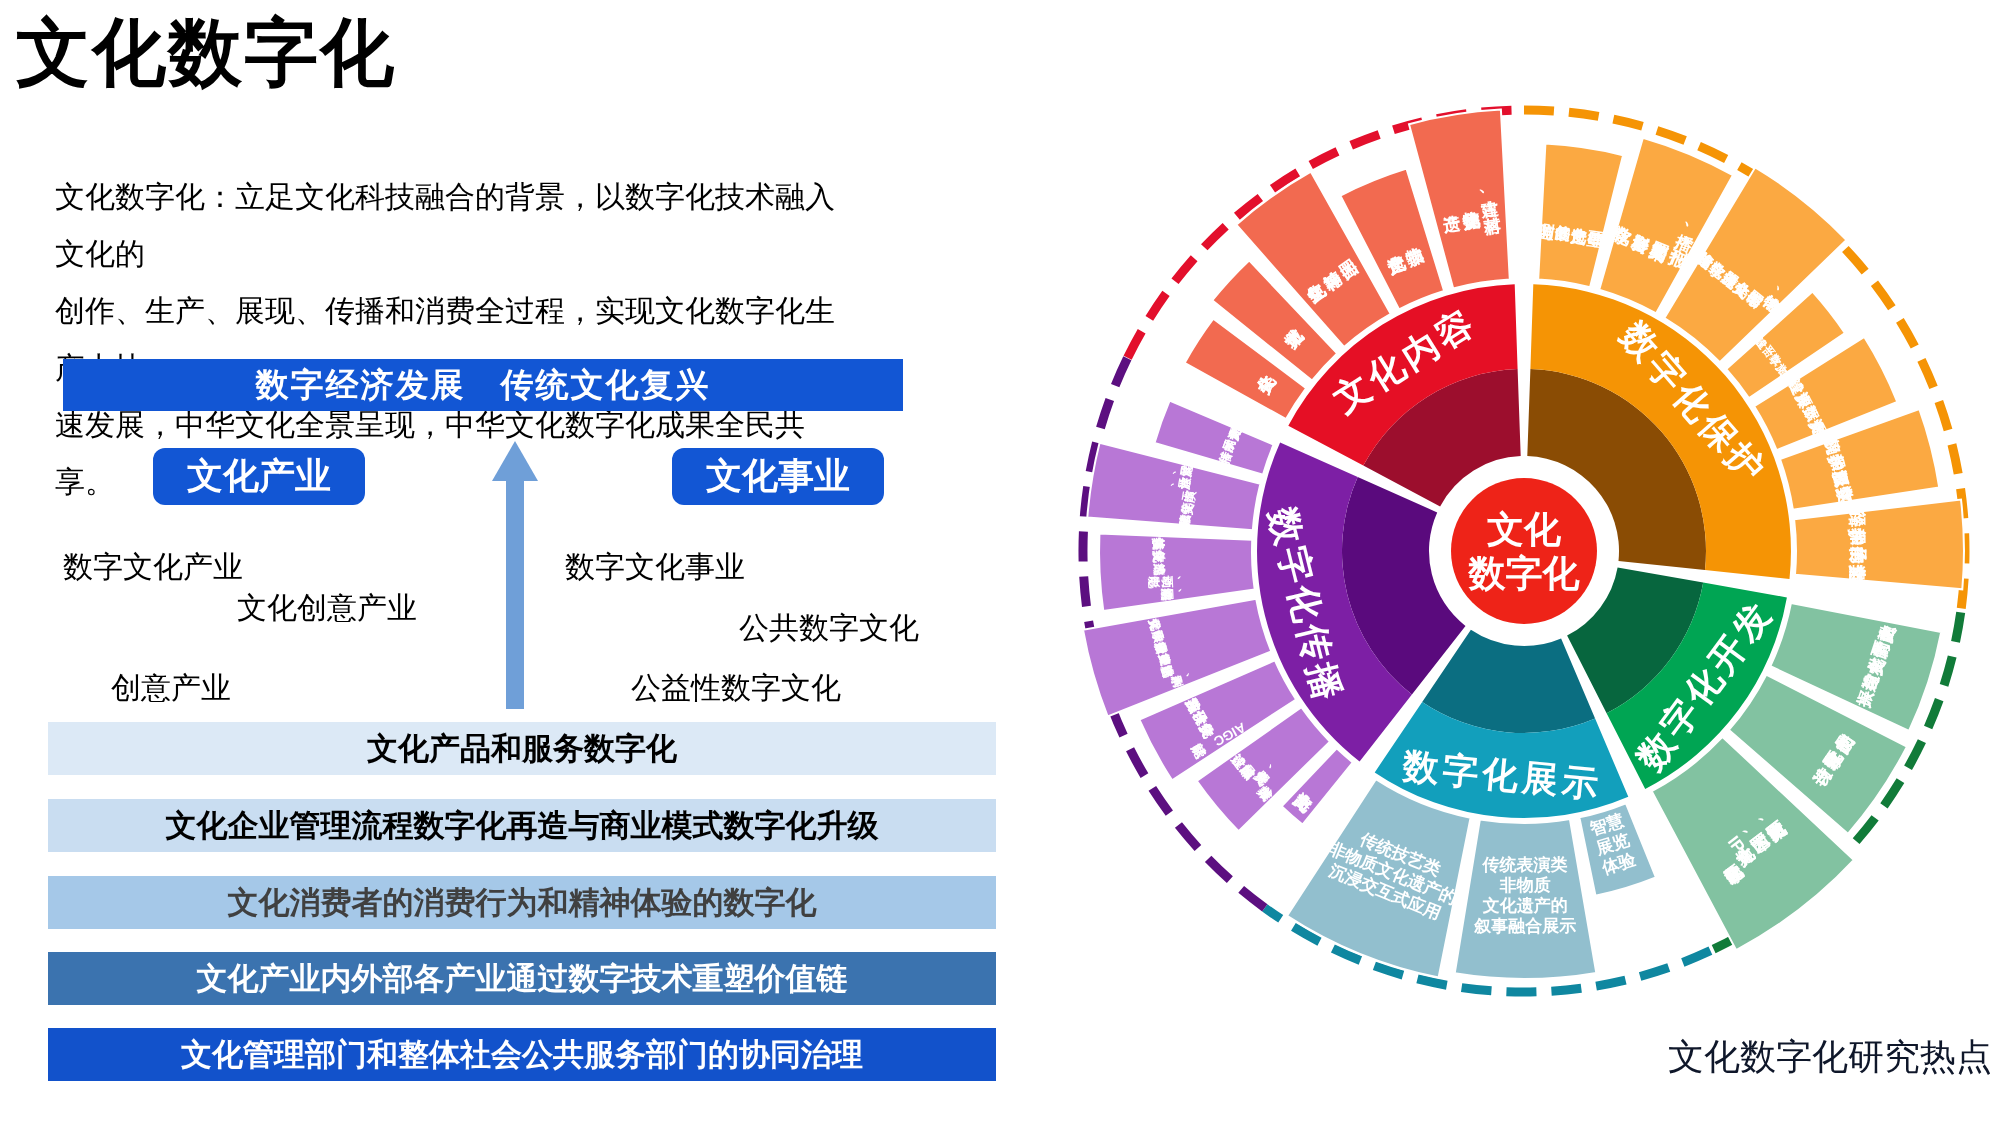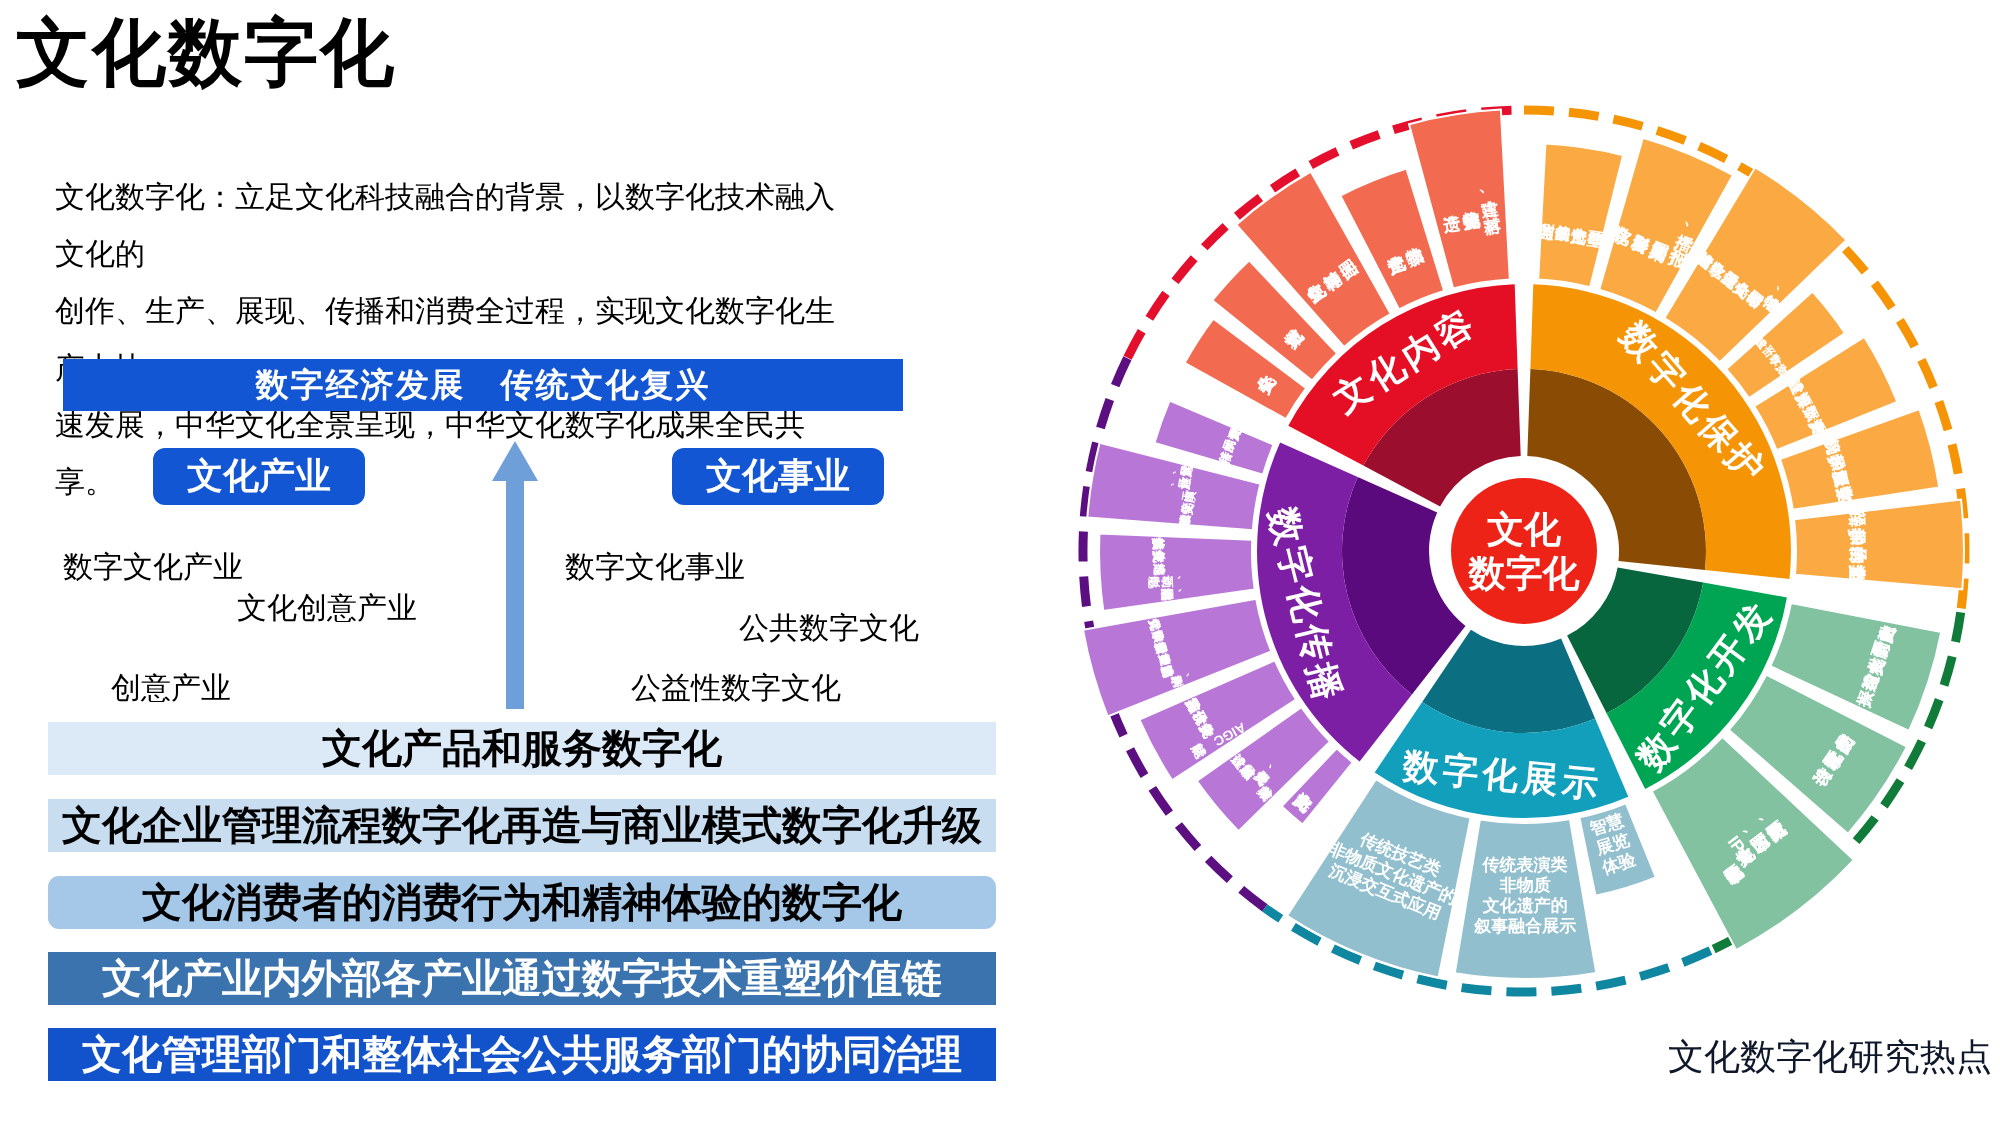--- a/index.html
+++ b/index.html
@@ -12,21 +12,21 @@
   .tag{position:absolute;width:212px;height:57px;border-radius:12px;background:#1256d4;color:#fff;
        font-size:36px;font-weight:700;display:flex;align-items:center;justify-content:center;}
   .tag-industry{left:153px;top:448px;}
   .tag-public{left:640px;top:448px;margin-left:32px;}
   .list-item{position:absolute;font-size:30px;color:#000;white-space:nowrap;}
   .arrow{position:absolute;left:492px;top:441px;width:46px;height:268px;}
   .arrow-head{width:0;height:0;border-left:23px solid transparent;border-right:23px solid transparent;
               border-bottom:40px solid #6f9fd8;}
   .arrow-shaft{width:18px;height:228px;margin-left:14px;background:#6f9fd8;}
   .level-bar{position:absolute;left:48px;width:948px;height:53px;display:flex;align-items:center;
-             justify-content:center;font-size:40px;font-weight:700;white-space:nowrap;}
+             justify-content:center;font-size:31px;font-weight:700;white-space:nowrap;}
   .caption{position:absolute;left:1668px;top:1033px;font-size:36px;color:#0f172a;font-weight:500;white-space:nowrap;}
   #sunburst-svg{position:absolute;left:1040px;top:30px;}
   .sec-label{fill:#ffffff;font-weight:700;font-size:36px;letter-spacing:4px;}
   .petal-label{fill:#ffffff;font-weight:600;}
   .vert{writing-mode:vertical-rl;}
   .center-label{fill:#ffffff;font-weight:700;font-size:37px;text-anchor:middle;}
 </style>
 </head>
 <body>
 
@@ -53,21 +53,21 @@
   <div class="list-item" style="left:63px;top:547px;">数字文化产业</div>
   <div class="list-item" style="left:237px;top:588px;">文化创意产业</div>
   <div class="list-item" style="left:111px;top:668px;">创意产业</div>
 
   <div class="list-item" style="left:565px;top:547px;">数字文化事业</div>
   <div class="list-item" style="left:739px;top:608px;">公共数字文化</div>
   <div class="list-item" style="left:631px;top:668px;text-align:center;">公益性数字文化</div>
 
   <div class="level-bar" style="top: 722px; background: rgb(220, 233, 246); color: rgb(0, 0, 0);">文化产品和服务数字化</div>
   <div class="level-bar" style="top: 799px; background: rgb(201, 221, 241); color: rgb(0, 0, 0);">文化企业管理流程数字化再造与商业模式数字化升级</div>
-  <div class="level-bar" style="top: 876px; background: rgb(165, 200, 232); color: #000000; border-radius: 11px;">文化消费者的消费行为和精神体验的数字化</div>
+  <div class="level-bar" style="top: 876px; background: rgb(165, 200, 232); color: #404040;">文化消费者的消费行为和精神体验的数字化</div>
   <div class="level-bar" style="top: 952px; background: rgb(59, 115, 175); color: rgb(255, 255, 255);">文化产业内外部各产业通过数字技术重塑价值链</div>
   <div class="level-bar" style="top: 1028px; background: rgb(18, 82, 203); color: rgb(255, 255, 255);">文化管理部门和整体社会公共服务部门的协同治理</div>
 
   <svg id="sunburst-svg" width="960" height="1010" viewBox="0 0 960 1010">
       <path d="M87.6,327.7 A441,441 0 0 1 484,80" fill="none" stroke="#e30f2c" stroke-width="9" stroke-dasharray="30 15"></path>
       <path d="M323.3,435.6 A182,182 0 0 1 477.6,339.1 L480.7,426.1 A95,95 0 0 0 400.1,476.4 Z" fill="#9c0e2d"></path>
       <path d="M248.3,395.7 A267,267 0 0 1 474.7,254.2 L477.6,339.1 A182,182 0 0 0 323.3,435.6 Z" fill="#e50f25"></path>
       <text x="364.8" y="330.2" class="sec-label" text-anchor="middle" dominant-baseline="central" transform="rotate(328 364.8 330.2)">文化内容</text>
       <path d="M144.6,332.9 A388,388 0 0 1 173.3,288.6 L266.2,358.1 A272,272 0 0 0 246.1,389.1 Z" fill="#f26a50" stroke="#ffffff" stroke-width="2"></path>
       <g transform="translate(206.9 341.8) rotate(-57.1)">

